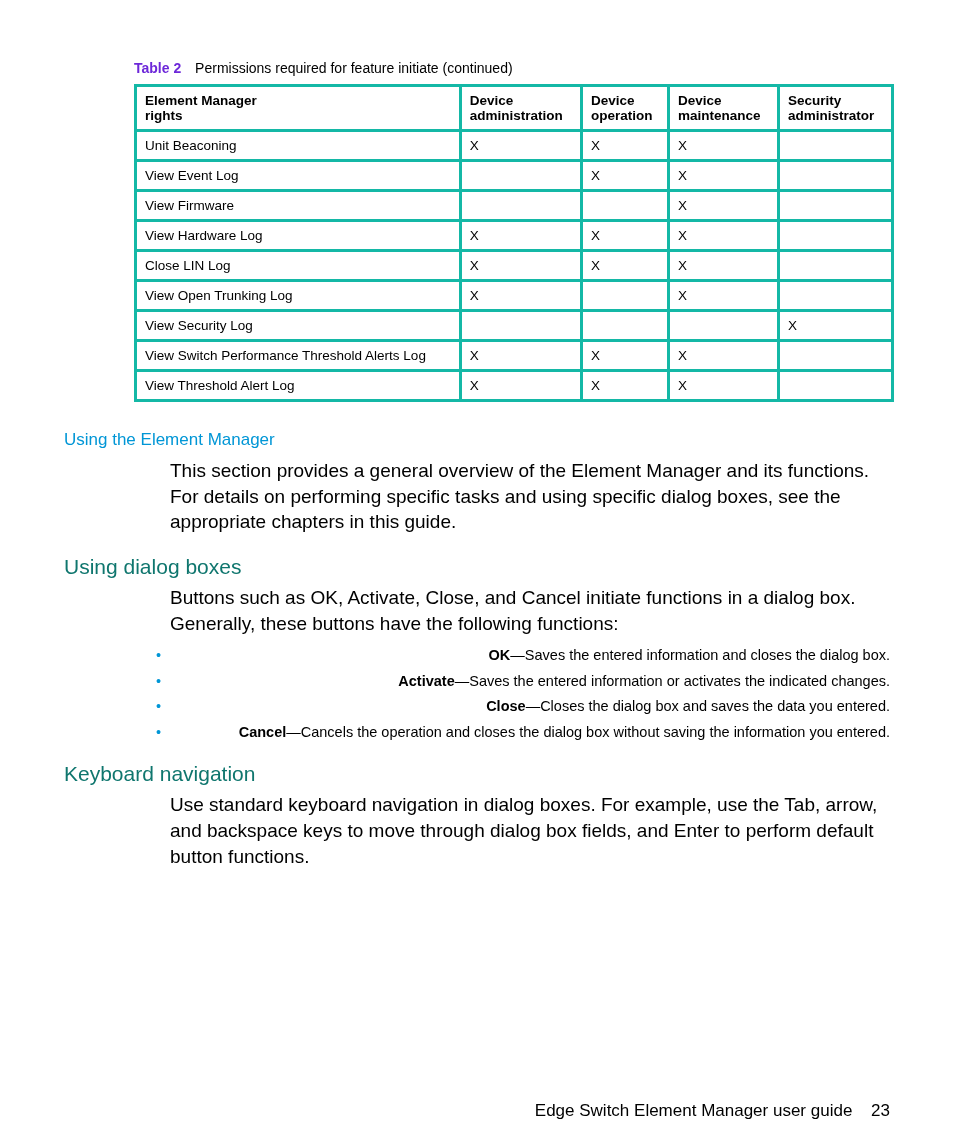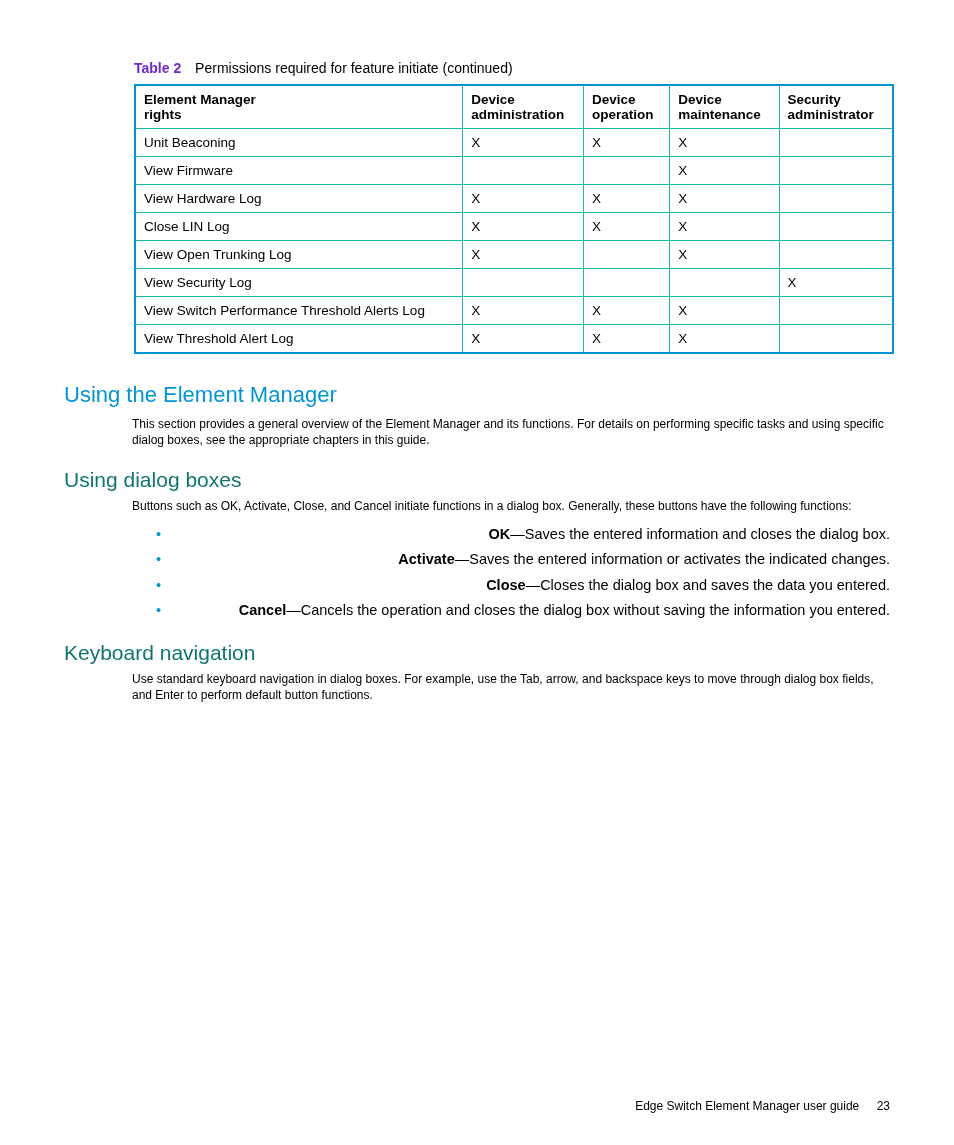--- a/index.html
+++ b/index.html
@@ -26,46 +26,46 @@
     margin-right: 10px;
   }
   table.perm {
     border-collapse: collapse;
     width: 760px;
     margin-left: 70px;
     border: 2px solid #0096d6;
     font-size: 13.5px;
   }
   table.perm th, table.perm td {
-    border: 1px solid #14b8a6;
+    border: 3px solid #14b8a6;
     padding: 6px 8px;
     text-align: left;
     vertical-align: top;
   }
   table.perm th {
     font-weight: bold;
     background: #fff;
   }
   table.perm th .line2 { display: block; }
   h2.section {
     color: #0096d6;
     font-weight: normal;
-    font-size: 22px;
+    font-size: 17px;
     margin: 28px 0 8px 0;
   }
   h3.subsection {
     color: #0f766e;
     font-weight: normal;
     font-size: 21px;
     margin: 20px 0 6px 0;
   }
   p.body {
-    font-size: 12px;
+    font-size: 19px;
     line-height: 1.35;
-    margin: 0 0 10px 68px;
+    margin: 0 0 10px 106px;
     max-width: 760px;
   }
   ul.bullets {
     list-style: none;
     padding: 0;
     margin: 0 0 10px 92px;
     max-width: 740px;
     text-align: right;
   }
   ul.bullets li {
@@ -78,23 +78,23 @@
   ul.bullets li::before {
     content: "•";
     color: #0096d6;
     position: absolute;
     left: 0;
     top: 0;
   }
   .bold { font-weight: bold; }
   .footer {
     position: absolute;
-    bottom: 32px;
+    bottom: 24px;
     right: 64px;
-    font-size: 12px;
+    font-size: 17px;
     margin-top: 28px;
   }
   .footer .pnum { margin-left: 14px; }
 </style>
 </head>
 <body>
 
 <div class="page">
 
   <div class="table-caption">
@@ -114,20 +114,27 @@
     </thead>
     <tbody id="perm-body">
         <tr>
           <td>Unit Beaconing</td>
           <td>X</td>
           <td>X</td>
           <td>X</td>
           <td></td>
         </tr>
         <tr>
+          <td>View Event Log</td>
+          <td></td>
+          <td>X</td>
+          <td>X</td>
+          <td></td>
+        </tr>
+        <tr>
           <td>View Firmware</td>
           <td></td>
           <td></td>
           <td>X</td>
           <td></td>
         </tr>
         <tr>
           <td>View Hardware Log</td>
           <td>X</td>
           <td>X</td>

